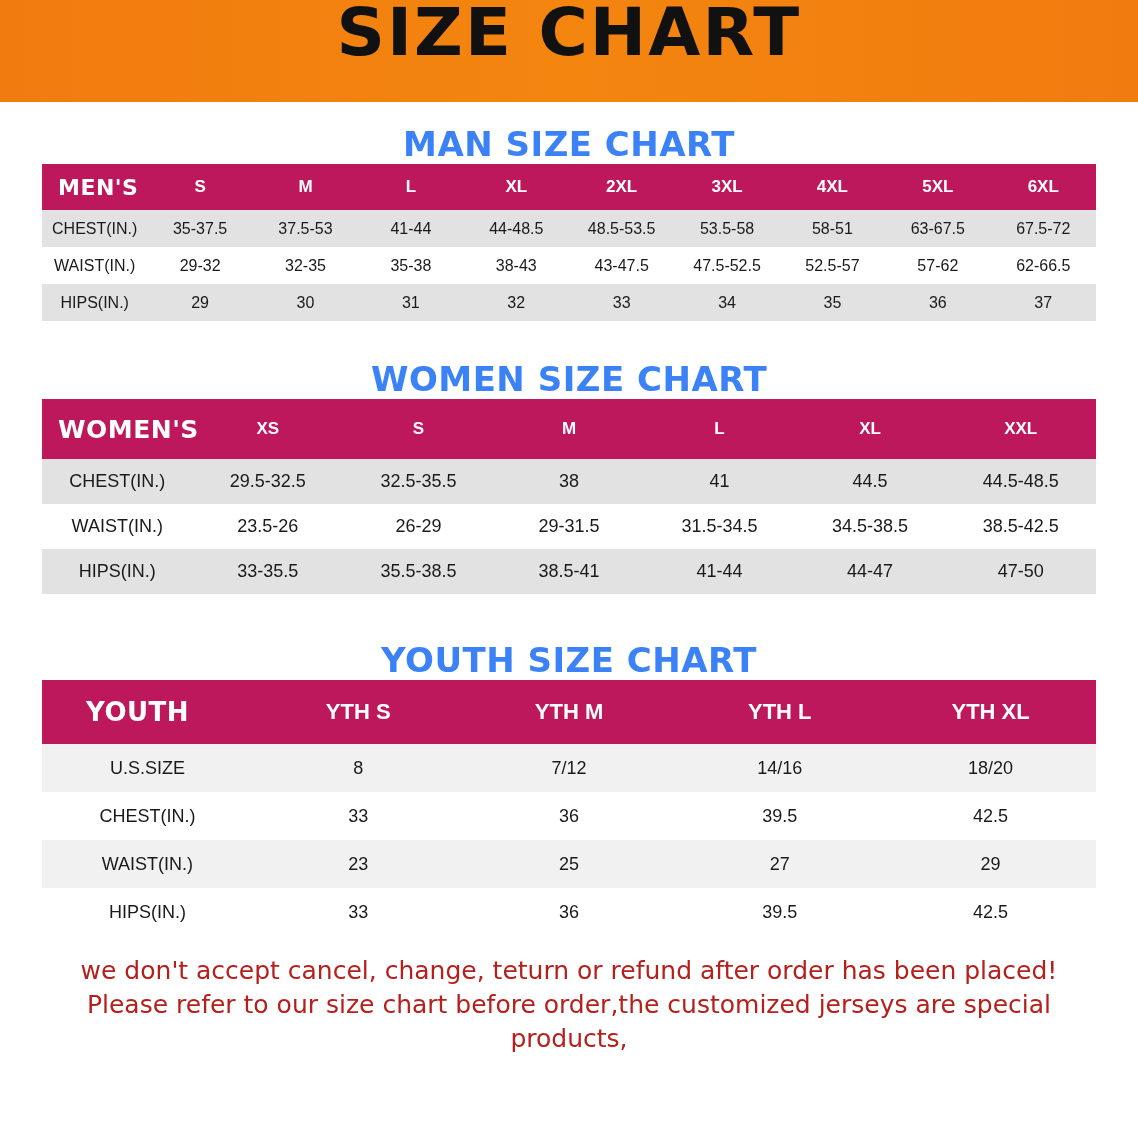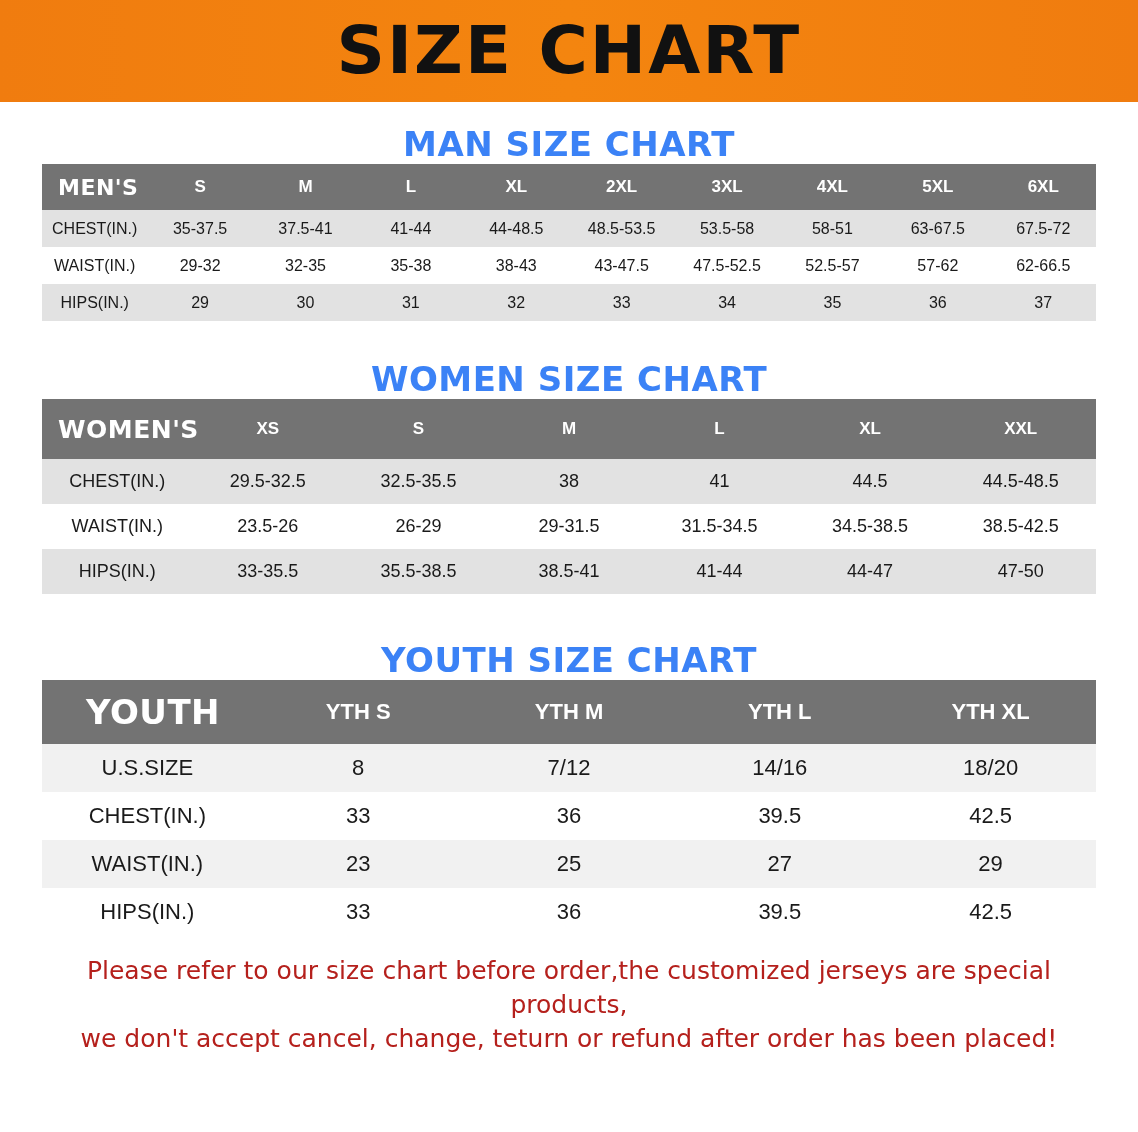--- a/index.html
+++ b/index.html
@@ -12,21 +12,20 @@
     background: #ffffff;
     font-family: "Liberation Sans", sans-serif;
     overflow: hidden;
   }
 
   
   .banner {
     height: 102px;
     background: linear-gradient(90deg,#f07c0f 0%, #f4850f 50%, #f07c0f 100%);
     display: flex;
-    align-items: center;
     justify-content: center;
   }
   .banner-title {
     font-family: "DejaVu Sans", sans-serif;
     font-weight: bold;
     font-size: 66px;
     letter-spacing: 2px;
     color: #111111;
     line-height: 1;
     transform: scaleX(1.02);
@@ -53,21 +52,21 @@
     width: 100%;
     border-collapse: collapse;
     table-layout: fixed;
   }
   table th, table td {
     text-align: center;
     font-family: "Liberation Sans", sans-serif;
     color: #1a1a1a;
   }
   thead tr {
-    background: #737373;
+    background: #be185d;
     margin-top: 16px;
   }
   thead th {
     color: #ffffff;
     font-weight: bold;
   }
   .row-label {
     text-align: center;
     font-weight: normal;
   }
@@ -88,22 +87,22 @@
   #men-table td { font-size: 16px; height: 35px; }
   #men-table td.row-label { font-size: 16px; }
 
   
   #women-table thead th { font-size: 17px; height: 58px; }
   #women-table .hdr-label { font-size: 25px; }
   #women-table td { font-size: 18px; height: 43px; }
 
   
   #youth-table thead th { font-size: 22px; height: 62px; }
-  #youth-table .hdr-label { font-size: 34px; padding-left: 44px; }
-  #youth-table td { font-size: 22px; height: 46px; }
+  #youth-table .hdr-label { font-size: 26px; padding-left: 44px; }
+  #youth-table td { font-size: 18px; height: 46px; }
 
   
   .note {
     margin: 18px 40px 0 40px;
     text-align: center;
     color: #b5201c;
     font-family: "DejaVu Sans", sans-serif;
     font-size: 25px;
     line-height: 1.35;
   }
@@ -130,21 +129,21 @@
         <th>3XL</th>
         <th>4XL</th>
         <th>5XL</th>
         <th>6XL</th>
       </tr>
     </thead>
     <tbody>
       <tr class="band-a">
         <td class="row-label">CHEST(IN.)</td>
         <td>35-37.5</td>
-        <td>37.5-41</td>
+        <td>37.5-53</td>
         <td>41-44</td>
         <td>44-48.5</td>
         <td>48.5-53.5</td>
         <td>53.5-58</td>
         <td>58-51</td>
         <td>63-67.5</td>
         <td>67.5-72</td>
       </tr>
       <tr class="band-c">
         <td class="row-label">WAIST(IN.)</td>
@@ -259,15 +258,15 @@
         <td>33</td>
         <td>36</td>
         <td>39.5</td>
         <td>42.5</td>
       </tr>
     </tbody>
   </table>
 </div>
 
 <div class="note">
+  <span class="note-line">we don't accept cancel, change, teturn or refund after order has been placed!</span>
   <span class="note-line">Please refer to our size chart before order,the customized jerseys are special products,</span>
-  <span class="note-line">we don't accept cancel, change, teturn or refund after order has been placed!</span>
 </div>
 
 </body></html>

